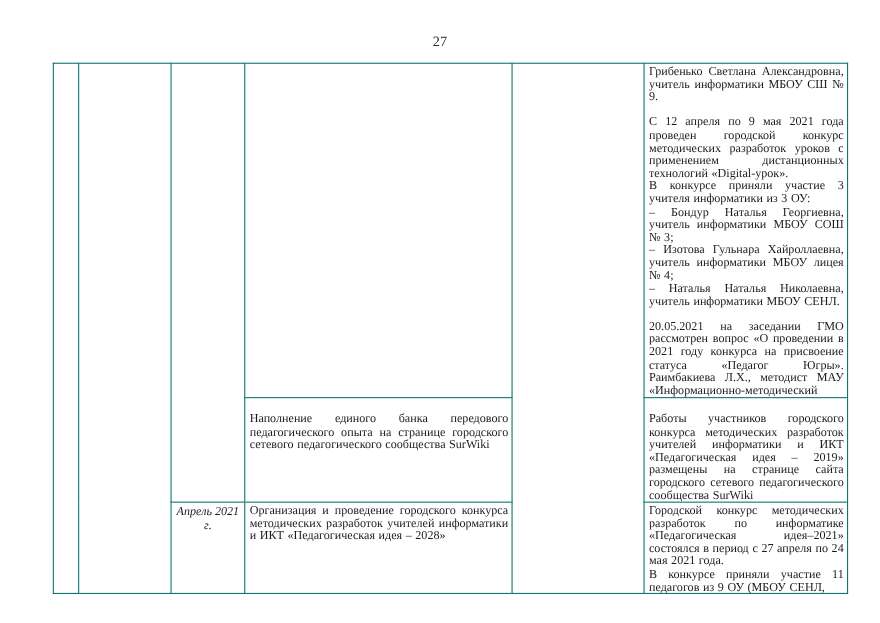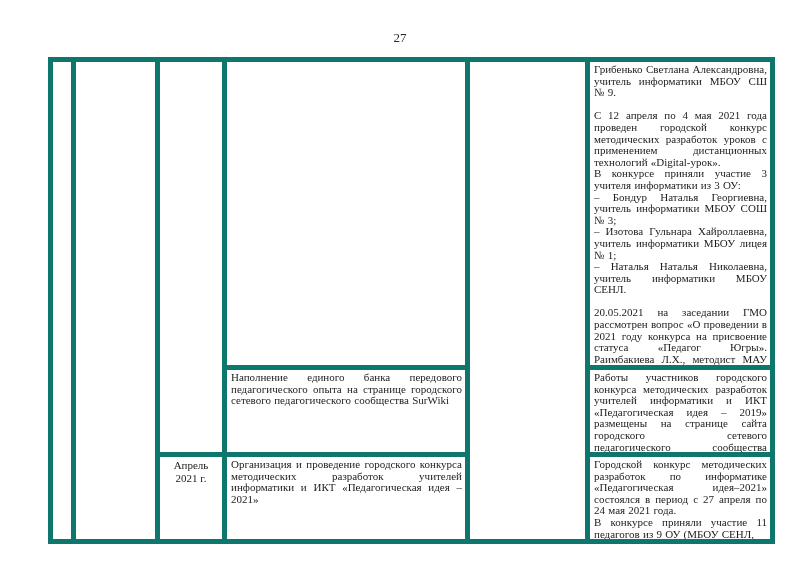--- a/index.html
+++ b/index.html
@@ -23,33 +23,33 @@
   }
   table.doc-table {
     position: absolute;
     left: 48px;
     top: 57px;
     width: 722px;
     border-collapse: collapse;
     table-layout: fixed;
   }
   table.doc-table td {
-    border: 5px solid #0f766e;
+    border: 1px solid #0f766e;
     padding: 0;
     vertical-align: top;
   }
   .cellbox {
     box-sizing: border-box;
     overflow: hidden;
   }
   .r1 { height: 303px; }
-  .r2 { height: 82px; }
+  .r2 { height: 82px; margin-top: 12px; }
   .r3 { height: 82px; }
   .txt .cellbox { padding: 2px 3px 0 4px; }
-  .period-col .cellbox { padding: 2px 2px 0 2px; text-align: center; }
+  .period-col .cellbox { padding: 2px 2px 0 2px; text-align: center; font-style: italic; }
   p.doc-p {
     margin: 0;
     font-size: 11px;
     line-height: 11.6px;
     text-align: justify;
     word-spacing: 0.5px;
   }
   p.sp { margin-top: 11.6px; }
   p.center-p {
     margin: 0;
@@ -79,24 +79,24 @@
         <td rowspan="3"></td>
         <td rowspan="3"></td>
         <td rowspan="2" class="period-col"></td>
         <td class="txt">
           <div class="cellbox r1"></div>
         </td>
         <td rowspan="3"></td>
         <td class="txt">
           <div class="cellbox r1">
             <p class="doc-p">Грибенько Светлана Александровна, учитель информатики МБОУ СШ № 9.</p>
-            <p class="doc-p sp">С 12 апреля по 4 мая 2021 года проведен городской конкурс методических разработок уроков с применением дистанционных технологий «Digital-урок».</p>
+            <p class="doc-p sp">С 12 апреля по 9 мая 2021 года проведен городской конкурс методических разработок уроков с применением дистанционных технологий «Digital-урок».</p>
             <p class="doc-p">В конкурсе приняли участие 3 учителя информатики из 3 ОУ:</p>
             <p class="doc-p">– Бондур Наталья Георгиевна, учитель информатики МБОУ СОШ № 3;</p>
-            <p class="doc-p">– Изотова Гульнара Хайроллаевна, учитель информатики МБОУ лицея № 1;</p>
+            <p class="doc-p">– Изотова Гульнара Хайроллаевна, учитель информатики МБОУ лицея № 4;</p>
             <p class="doc-p">– Наталья Наталья Николаевна, учитель информатики МБОУ СЕНЛ.</p>
             <p class="doc-p sp">20.05.2021 на заседании ГМО рассмотрен вопрос «О проведении в 2021 году конкурса на присвоение статуса «Педагог Югры». Раимбакиева Л.Х., методист МАУ «Информационно-методический центр»</p>
           </div>
         </td>
       </tr>
 
       <tr>
         <td class="txt">
           <div class="cellbox r2">
             <p class="doc-p">Наполнение единого банка передового педагогического опыта на странице городского сетевого педагогического сообщества SurWiki</p>
@@ -110,21 +110,21 @@
       </tr>
 
       <tr>
         <td class="period-col">
           <div class="cellbox r3">
             <p class="center-p">Апрель 2021 г.</p>
           </div>
         </td>
         <td class="txt">
           <div class="cellbox r3">
-            <p class="doc-p">Организация и проведение городского конкурса методических разработок учителей информатики и ИКТ «Педагогическая идея – 2021»</p>
+            <p class="doc-p">Организация и проведение городского конкурса методических разработок учителей информатики и ИКТ «Педагогическая идея – 2028»</p>
           </div>
         </td>
         <td class="txt">
           <div class="cellbox r3">
             <p class="doc-p">Городской конкурс методических разработок по информатике «Педагогическая идея–2021» состоялся в период с 27 апреля по 24 мая 2021 года.</p>
             <p class="doc-p">В конкурсе приняли участие 11 педагогов из 9 ОУ (МБОУ СЕНЛ,</p>
           </div>
         </td>
       </tr>
     </tbody>

